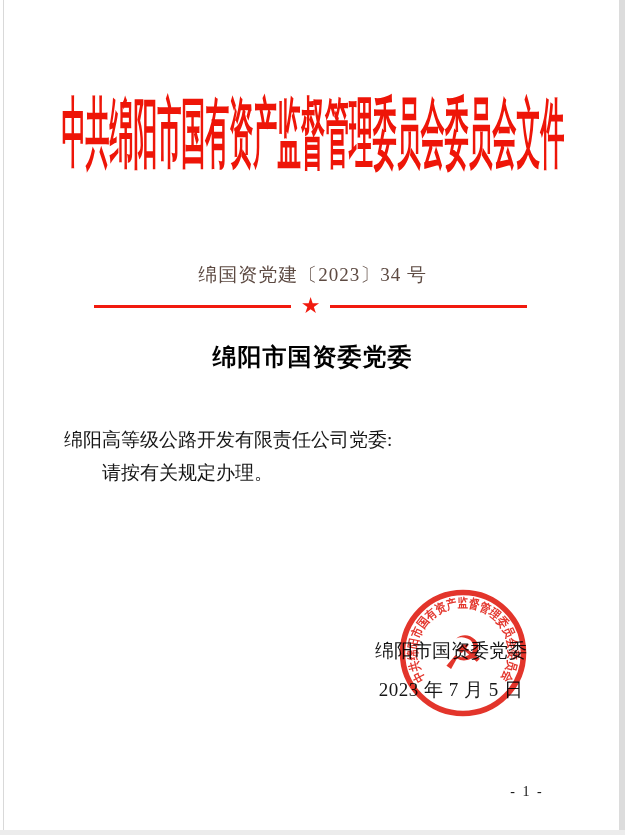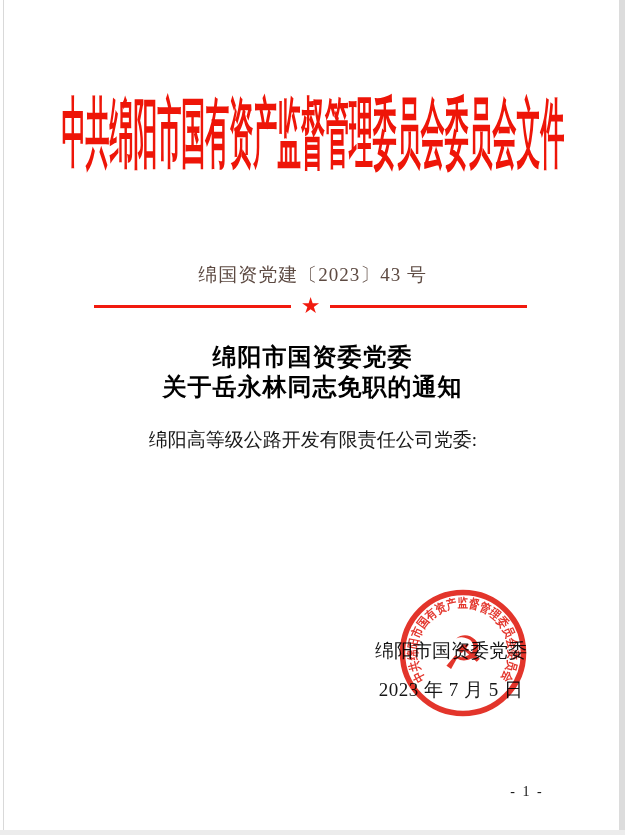--- a/index.html
+++ b/index.html
@@ -39,21 +39,21 @@
 
   .doc-title{
     position:absolute;top:342px;left:0;width:625px;text-align:center;
     font-weight:bold;color:#000;font-size:24px;line-height:30px;letter-spacing:1px;
   }
 
   .doc-body{
     position:absolute;top:424px;left:64px;width:498px;
     font-size:19px;line-height:32.6px;color:#161616;
   }
-  .doc-body .bline{white-space:nowrap;text-align:center;}
+  .doc-body .bline{white-space:nowrap;}
   .doc-body .indent{text-indent:38px;}
 
   .signature-block{
     position:absolute;top:638px;left:372px;width:158px;text-align:center;
     font-size:19px;color:#161616;
   }
   .signature-block .sig-date{margin-top:13px;letter-spacing:0.5px;}
 
   .official-seal{
     position:absolute;left:396px;top:586px;width:134px;height:134px;
@@ -69,35 +69,35 @@
 <body>
 
 <div class="edge-left"></div>
 <div class="edge-right"></div>
 <div class="edge-bottom"></div>
 
 <div class="red-header">
   <div class="hdr-text">中共绵阳市国有资产监督管理委员会委员会文件</div>
 </div>
 
-<div class="doc-number">绵国资党建〔2023〕43 号</div>
+<div class="doc-number">绵国资党建〔2023〕34 号</div>
 
 <div class="red-divider">
   <div class="rule"></div>
   <span class="star">★</span>
   <div class="rule"></div>
 </div>
 
 <div class="doc-title">
   <div>绵阳市国资委党委</div>
-  <div>关于岳永林同志免职的通知</div>
 </div>
 
 <div class="doc-body">
   <div class="bline">绵阳高等级公路开发有限责任公司党委:</div>
+  <div class="bline indent">请按有关规定办理。</div>
 </div>
 
 <div class="signature-block">
   <div class="sig-name">绵阳市国资委党委</div>
   <div class="sig-date">2023 年 7 月 5 日</div>
 </div>
 
 <svg class="official-seal" viewBox="0 0 134 134" xmlns="http://www.w3.org/2000/svg">
   <defs>
     <path id="sealArc" d="M 29.3 93.4 A 46 46 0 1 1 104.7 93.4" fill="none"></path>

